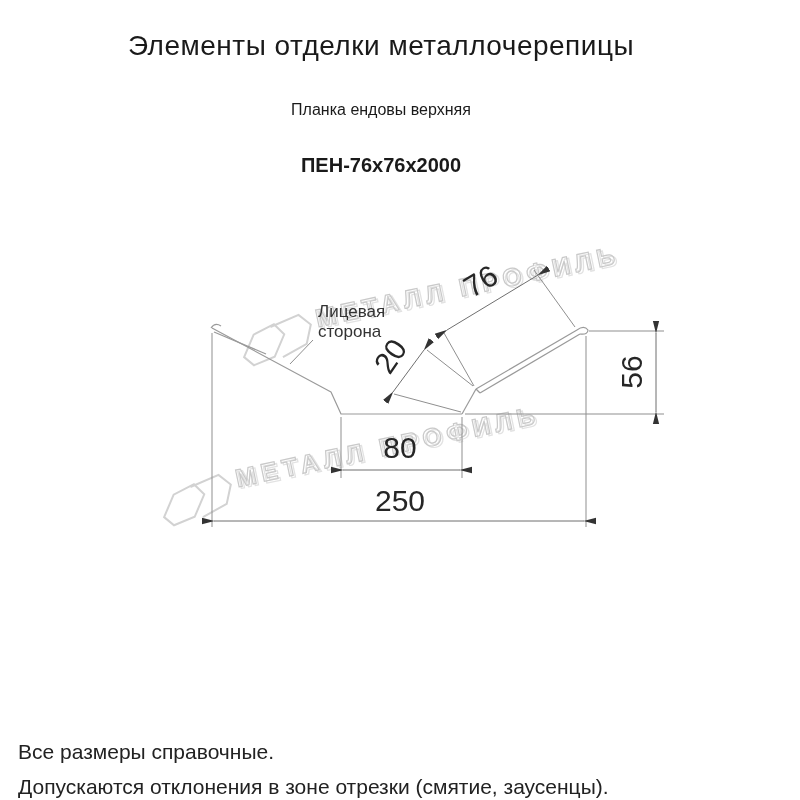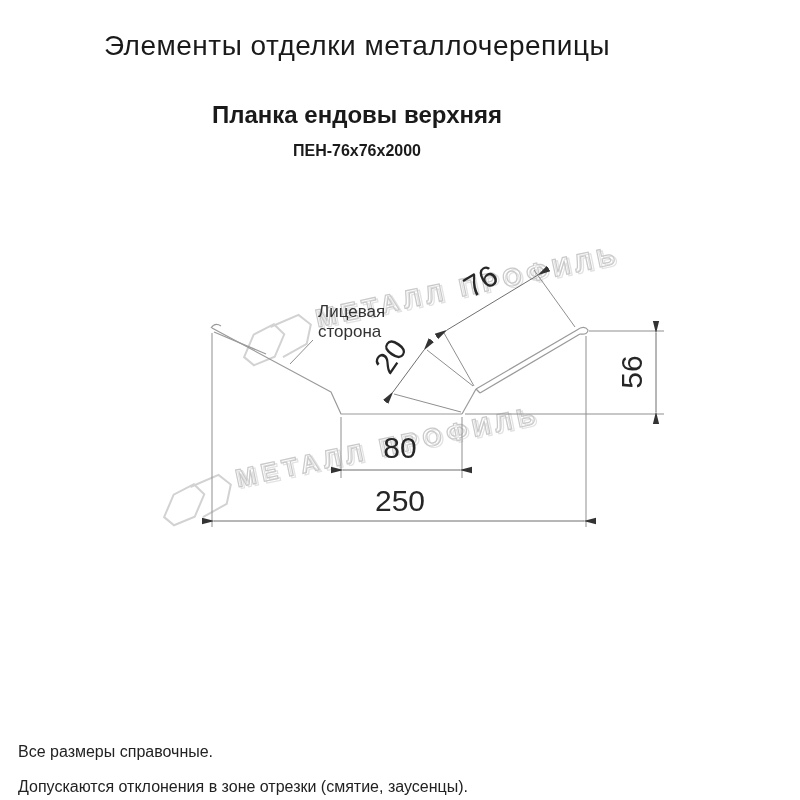--- a/index.html
+++ b/index.html
@@ -1,25 +1,25 @@
 <!DOCTYPE html>
 <html><head>
 <meta charset="utf-8">
 <style>
   html,body{margin:0;padding:0;}
   body{
     width:800px;height:800px;position:relative;background:#ffffff;
     font-family:"Liberation Sans","DejaVu Sans",sans-serif;
     overflow:hidden;
   }
-  .hdr{position:absolute;left:0;width:714px;text-align:center;color:#1a1a1a;}
+  .hdr{position:absolute;left:0;width:714px;text-align:center;color:#1a1a1a;padding-left:24px;}
   .hdr.title{top:30px;font-size:28px;font-weight:400;letter-spacing:0.5px;}
-  .hdr.subtitle{top:101px;font-size:24px;font-weight:700;}
-  .hdr.model{top:142px;font-size:16px;font-weight:700;}
-  .footer{position:absolute;left:18px;color:#222;font-size:16px;line-height:21px;}
+  .hdr.subtitle{top:101px;font-size:16px;font-weight:400;}
+  .hdr.model{top:154px;font-size:20px;font-weight:700;}
+  .footer{position:absolute;left:18px;color:#222;font-size:21px;line-height:21px;}
   .footer.l1{top:741px;}
   .footer.l2{top:776px;}
   svg{position:absolute;left:0;top:0;}
   svg text{font-family:"Liberation Sans","DejaVu Sans",sans-serif;}
   .dimnum{font-size:30px;fill:#262626;}
   .facelbl{font-size:17px;fill:#333;}
   .wmtext{font-size:25px;font-weight:700;letter-spacing:5px;fill:none;}
 </style>
 </head>
 <body>

